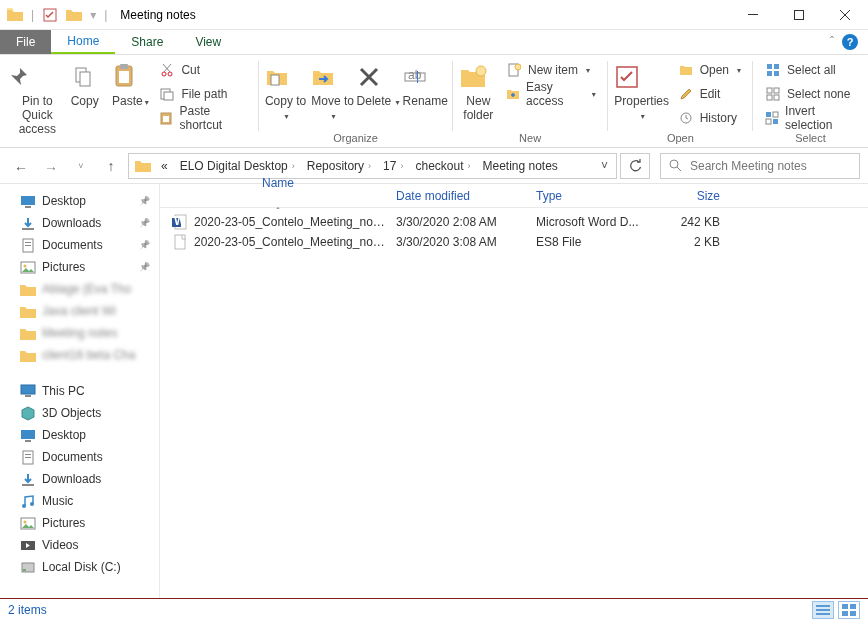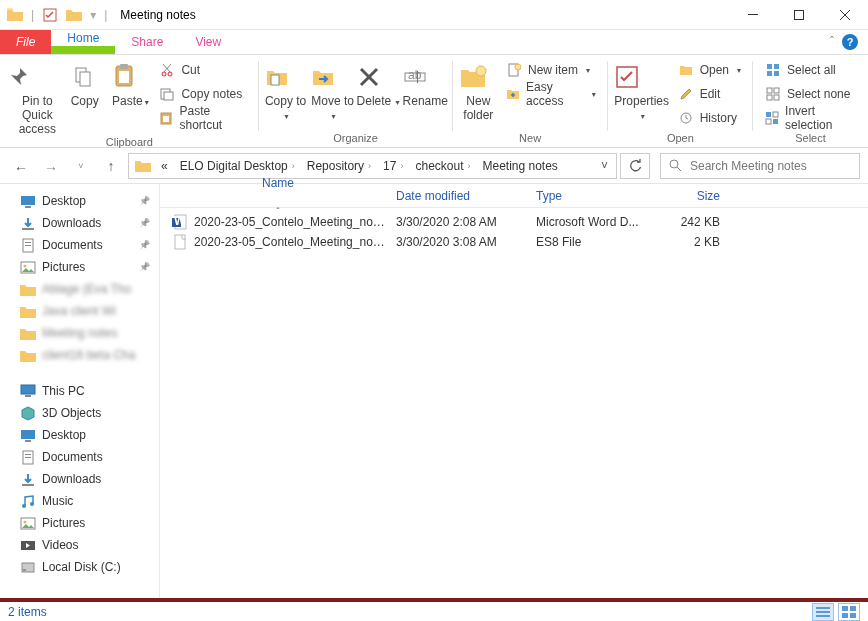--- a/index.html
+++ b/index.html
@@ -9,23 +9,23 @@
 .titlebar { height: 30px; display: flex; align-items: center; border-bottom: 1px solid #e5e5e5; }
 .titlebar .qat { display: flex; align-items: center; padding-left: 4px; gap: 2px; }
 .titlebar .qat-item { width: 22px; height: 22px; display: flex; align-items: center; justify-content: center; }
 .titlebar .title { margin-left: 10px; font-size: 12px; }
 .titlebar .win-controls { margin-left: auto; display: flex; }
 .titlebar .win-btn { width: 46px; height: 30px; display: flex; align-items: center; justify-content: center; font-size: 10px; }
 .titlebar .sep { color: #aaa; margin: 0 3px; }
 
 
 .tabs { height: 25px; display: flex; align-items: stretch; background: #fff; border-bottom: 1px solid #e1e1e1; }
-.tab { padding: 0 16px; display: flex; align-items: center; font-size: 12px; color: #ec4899; cursor: default; }
-.tab.file { background: #ef4444; color: #fff; font-style: italic; }
-.tab.active { border-bottom: 8px solid #84cc16; color: #1979ca; font-weight: 400; }
+.tab { padding: 0 16px; display: flex; align-items: center; font-size: 12px; color: #14532d; cursor: default; }
+.tab.file { background: #737373; color: #fff; }
+.tab.active { border-bottom: 2px solid #84cc16; color: #1979ca; font-weight: 400; }
 .tabs .right { margin-left: auto; display: flex; align-items: center; padding-right: 10px; color: #1979ca; gap: 8px; }
 .help-circle { width: 16px; height: 16px; border-radius: 50%; background: #1979ca; color: #fff; display: flex; align-items: center; justify-content: center; font-size: 11px; font-weight: bold; }
 
 
 .ribbon { height: 93px; display: flex; border-bottom: 1px solid #dadada; background: #fff; padding-top: 2px; }
 .rgroup { display: flex; flex-direction: column; padding: 0 6px; position: relative; }
 .rgroup::after { content: ""; position: absolute; right: 0; top: 4px; bottom: 16px; width: 1px; background: #e1e1e1; }
 .rgroup:last-child::after { display: none; }
 .rgroup .body { flex: 1; display: flex; align-items: flex-start; gap: 2px; }
 .rgroup .label { text-align: center; font-size: 11px; color: #666; padding-bottom: 3px; }
@@ -70,21 +70,21 @@
 .colhead .c-size { width: 80px; text-align: right; }
 .rowlist { padding-top: 4px; }
 .row { display: flex; align-items: center; height: 20px; padding-left: 8px; color: #333; }
 .row .c-name { width: 220px; display: flex; align-items: center; gap: 6px; padding-left: 4px; white-space: nowrap; overflow: hidden; }
 .row .c-date { width: 140px; padding-left: 8px; }
 .row .c-type { width: 120px; padding-left: 8px; white-space: nowrap; overflow: hidden; text-overflow: ellipsis; }
 .row .c-size { width: 80px; text-align: right; padding-right: 8px; }
 .fname { white-space: nowrap; overflow: hidden; text-overflow: ellipsis; }
 
 
-.status { height: 23px; border-top: 4px solid #7f1d1d; display: flex; align-items: center; padding: 0 8px; color: #1a5fb4; font-size: 12px; }
+.status { height: 23px; border-top: 1px solid #7f1d1d; display: flex; align-items: center; padding: 0 8px; color: #1a5fb4; font-size: 12px; }
 .status .viewbtns { margin-left: auto; display: flex; gap: 4px; }
 .viewbtn { width: 22px; height: 18px; border: 1px solid #9ac1e8; display: flex; align-items: center; justify-content: center; }
 .viewbtn.active { background: #d8e9f8; }
 
 
 svg { display: block; }
 .folder-ico { width: 16px; height: 13px; }
 .sort-caret { font-size: 9px; color: #555; }
 </style>
 </head>
@@ -186,34 +186,33 @@
             </span>
             <span>Cut</span>
           </div>
         <div class="smallbtn">
             <span class="sicon">
               <svg width="14" height="14" viewBox="0 0 14 14">
                 <rect x="1" y="2" width="9" height="10" fill="#fff" stroke="#888"></rect>
                 <rect x="4" y="5" width="9" height="8" fill="#fff" stroke="#888"></rect>
               </svg>
             </span>
-            <span>Copy notes</span>
+            <span>File path</span>
           </div>
         <div class="smallbtn">
             <span class="sicon">
               <svg width="14" height="14" viewBox="0 0 14 14">
                 <rect x="2" y="2" width="10" height="11" fill="#deb26a" stroke="#b8935a"></rect>
                 <rect x="4" y="5" width="6" height="6" fill="#fff"></rect>
               </svg>
             </span>
             <span>Paste shortcut</span>
           </div>
       </div>
     </div>
-    <div class="label">Clipboard</div>
   </div>
 
   <div class="rgroup">
     <div class="body">
       <div class="bigbtn narrow">
         <div class="icon">
             <svg width="24" height="24" viewBox="0 0 24 24">
               <path fill="#f5c869" d="M2 6h6l2 2h12v12H2z"></path>
               <rect x="6" y="10" width="8" height="10" fill="#fff" stroke="#888"></rect>
             </svg>

